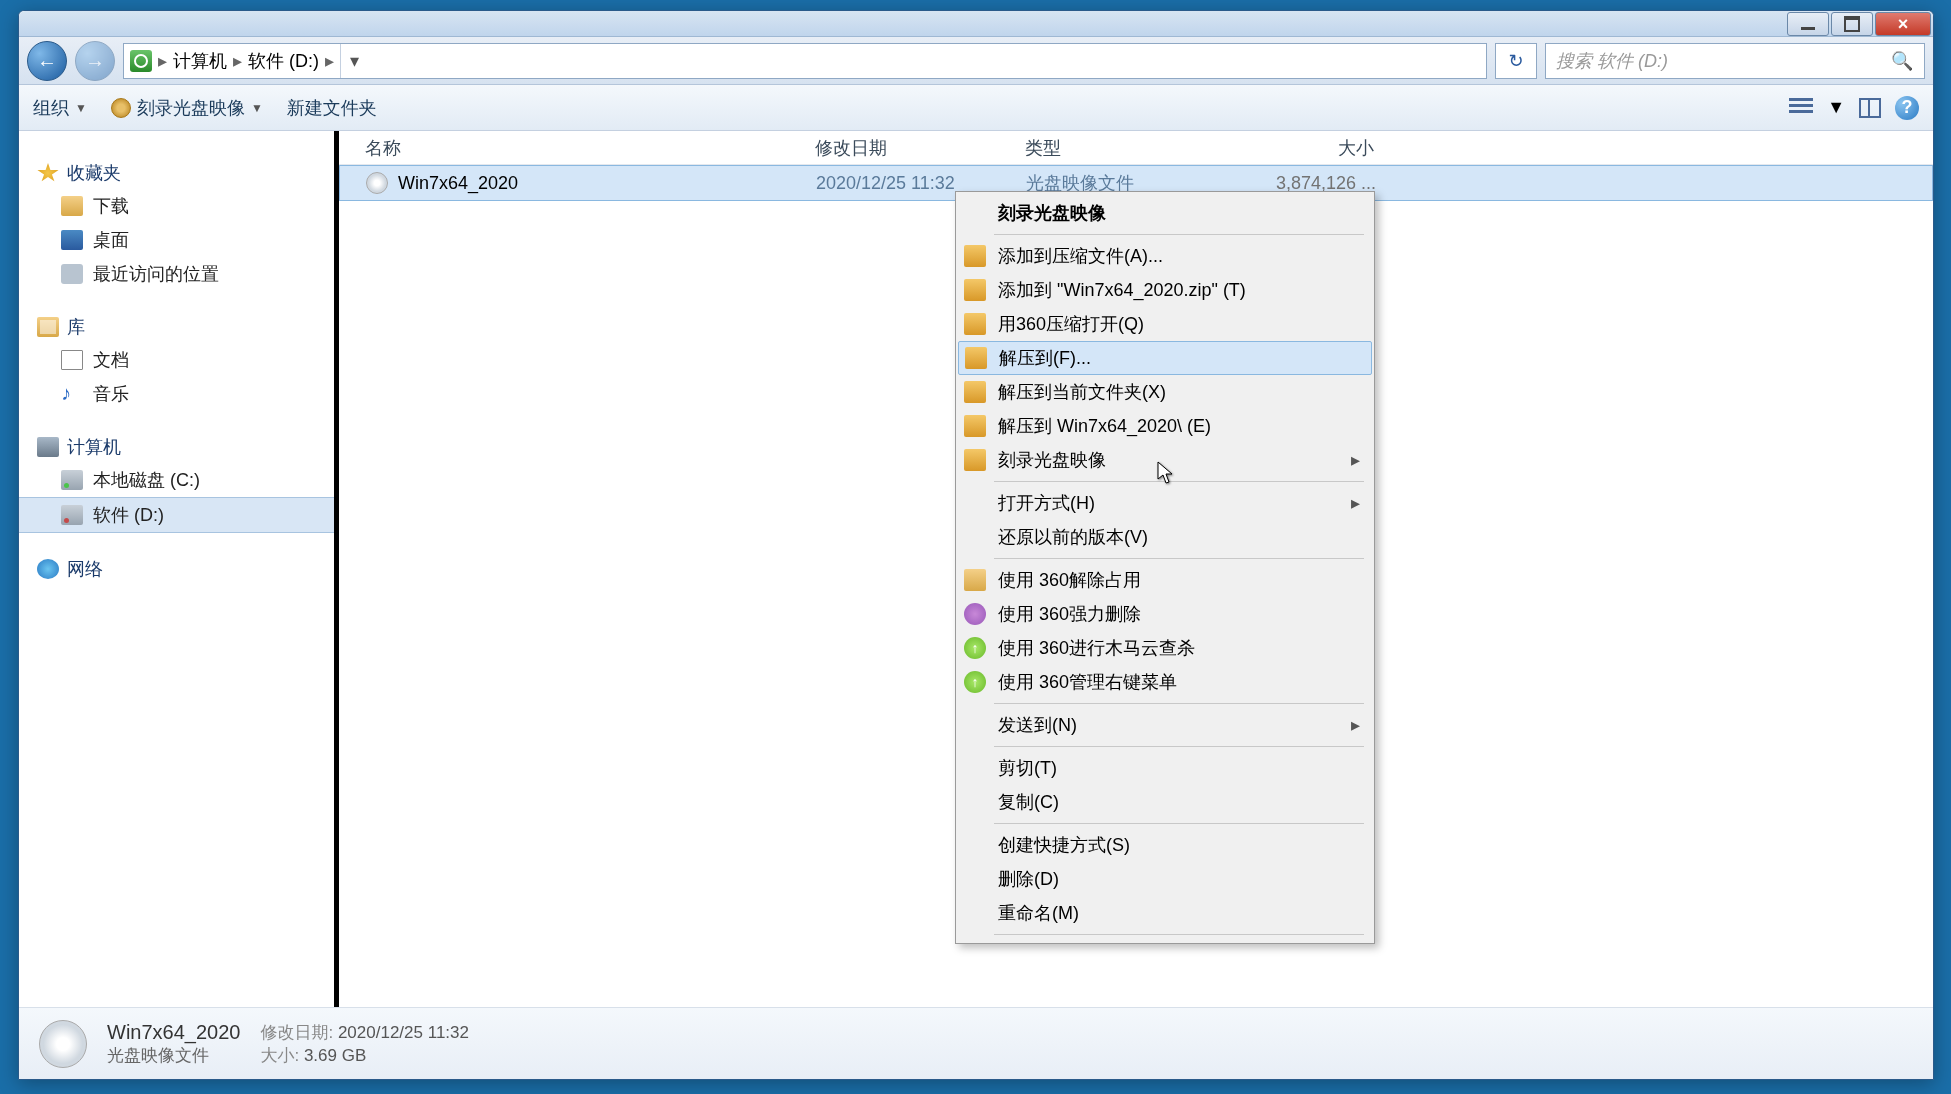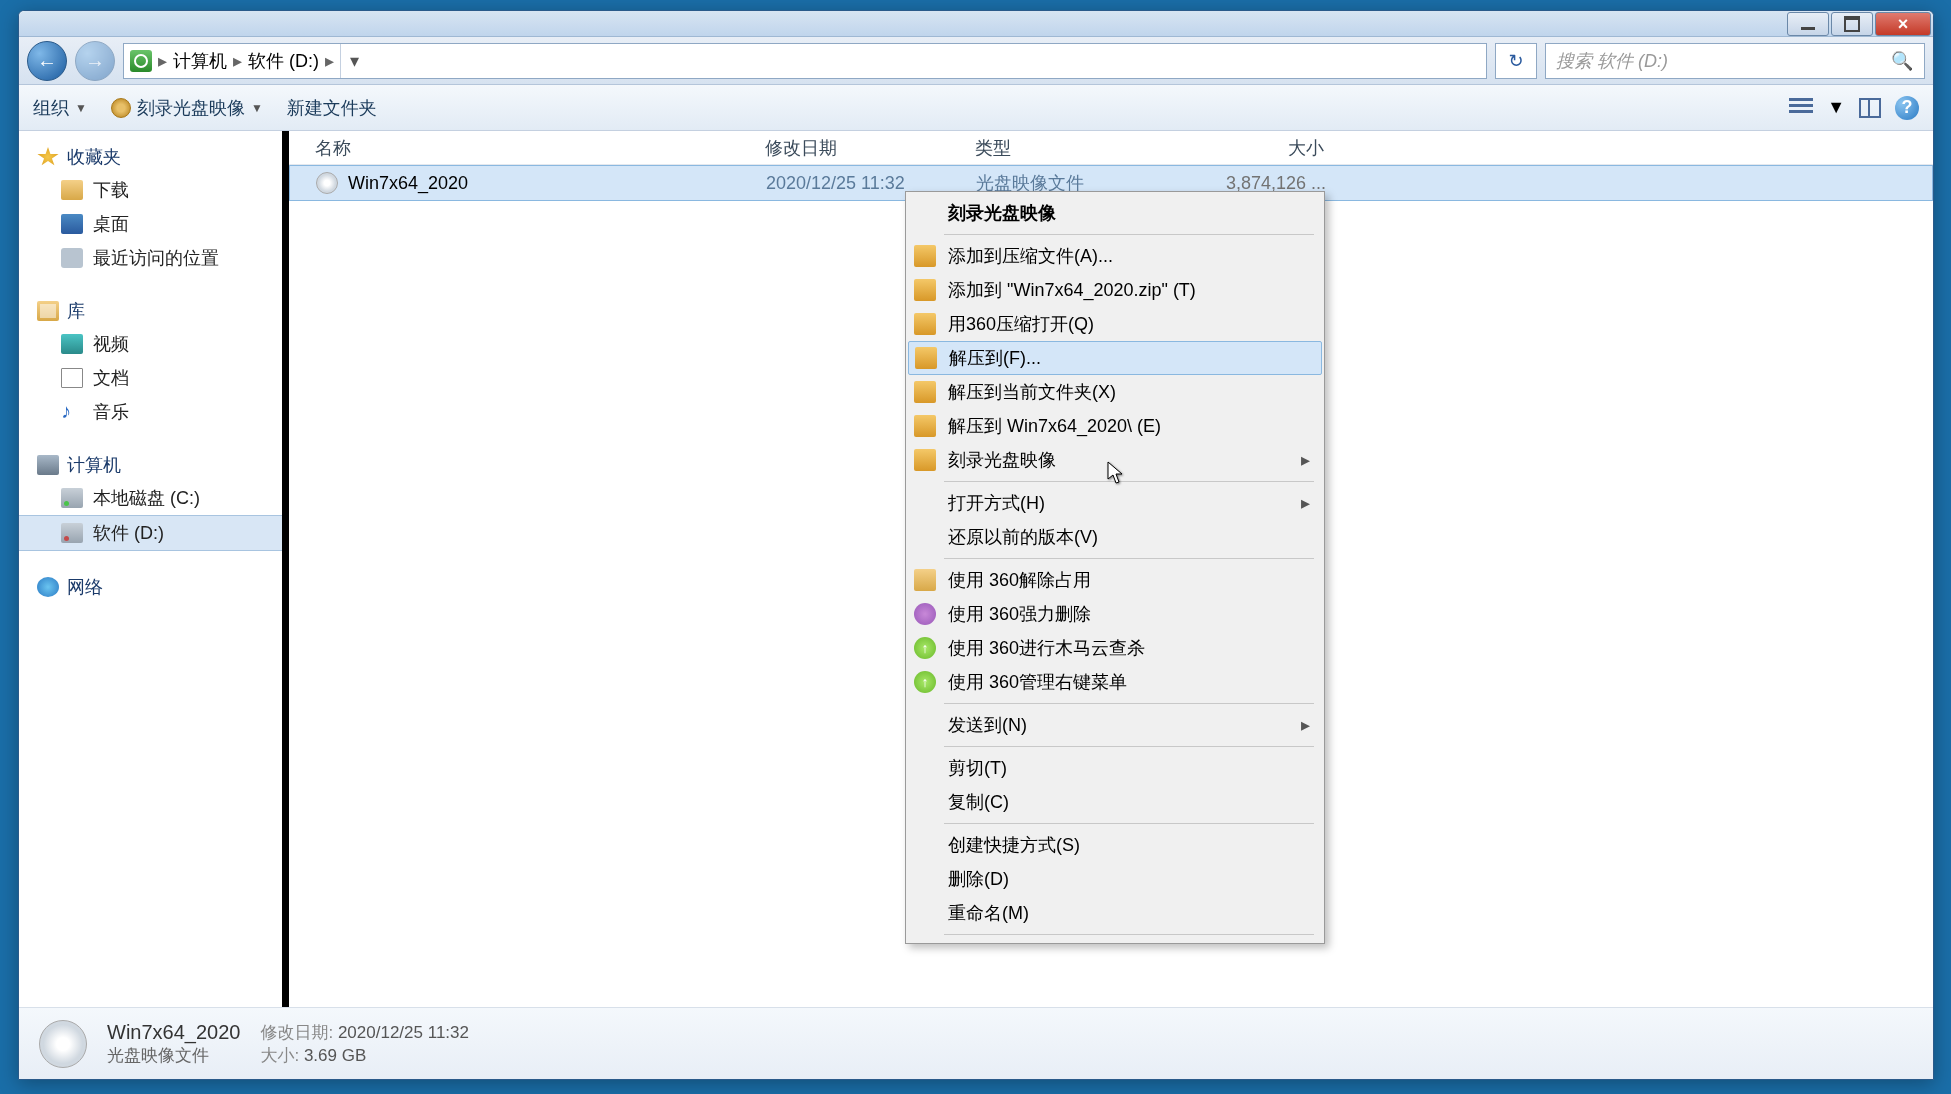--- a/index.html
+++ b/index.html
@@ -30,21 +30,21 @@
 .tool .drop { font-size:12px; color:#555; }
 .tool-icon { width:20px; height:20px; background:radial-gradient(circle,#e8c068 30%,#c89838 70%); border-radius:50%; border:1px solid #a87818;}
 .toolbar-right { margin-left:auto; display:flex; gap:14px; align-items:center; }
 .view-icon { width:24px; height:20px; display:flex; flex-direction:column; gap:3px; }
 .view-icon span{height:3px;background:#4a6a9a;}
 .pane-icon { width:22px; height:20px; border:2px solid #4a6a9a; position:relative;}
 .pane-icon::after{content:"";position:absolute;left:40%;top:0;bottom:0;width:2px;background:#4a6a9a;}
 .help-icon { width:24px;height:24px;border-radius:50%;background:radial-gradient(circle at 30% 30%,#8ac4f0,#2a7ac4);color:#fff;display:flex;align-items:center;justify-content:center;font-weight:bold;}
 
 .body { flex:1; display:flex; overflow:hidden; }
-.sidebar { width:270px; background:#fff; border-right:7px solid #000000; padding:10px 0; overflow:auto; }
+.sidebar { width:320px; background:#fff; border-right:5px solid #000000; padding:26px 0; overflow:auto; }
 .side-group { margin-bottom:20px; }
 .side-head { display:flex; align-items:center; gap:8px; padding:4px 18px; color:#1a3a6a; }
 .side-item { display:flex; align-items:center; gap:10px; padding:5px 18px 5px 42px; color:#222; }
 .side-item.sel { background:#d8e6f5; border:1px solid #a8c4e0; border-left:none; border-right:none; }
 .ico { width:22px; height:20px; display:inline-block; }
 .ico.star{background:radial-gradient(circle,#f4c648,#d89818);clip-path:polygon(50% 0,61% 35%,98% 35%,68% 57%,79% 91%,50% 70%,21% 91%,32% 57%,2% 35%,39% 35%);}
 .ico.dl{background:linear-gradient(#f4d088,#d8a848);border-radius:2px;}
 .ico.desk{background:linear-gradient(#4a8ac4,#2a5a9e);border-radius:2px;}
 .ico.recent{background:#b8c4d0;border-radius:3px;}
 .ico.lib{background:linear-gradient(#f4d088,#d8a848);border-radius:2px;position:relative;}
@@ -166,24 +166,20 @@
             <span class="ico recent"></span>
             <span>最近访问的位置</span>
           </div>
       </div>
       <div class="side-group">
         <div class="side-head">
             <span class="ico lib"></span>
             <span>库</span>
           </div>
         <div class="side-item">
-            <span class="ico vid"></span>
-            <span>视频</span>
-          </div>
-        <div class="side-item">
             <span class="ico doc"></span>
             <span>文档</span>
           </div>
         <div class="side-item">
             <span class="ico mus">♪</span>
             <span>音乐</span>
           </div>
       </div>
       <div class="side-group">
         <div class="side-head">

